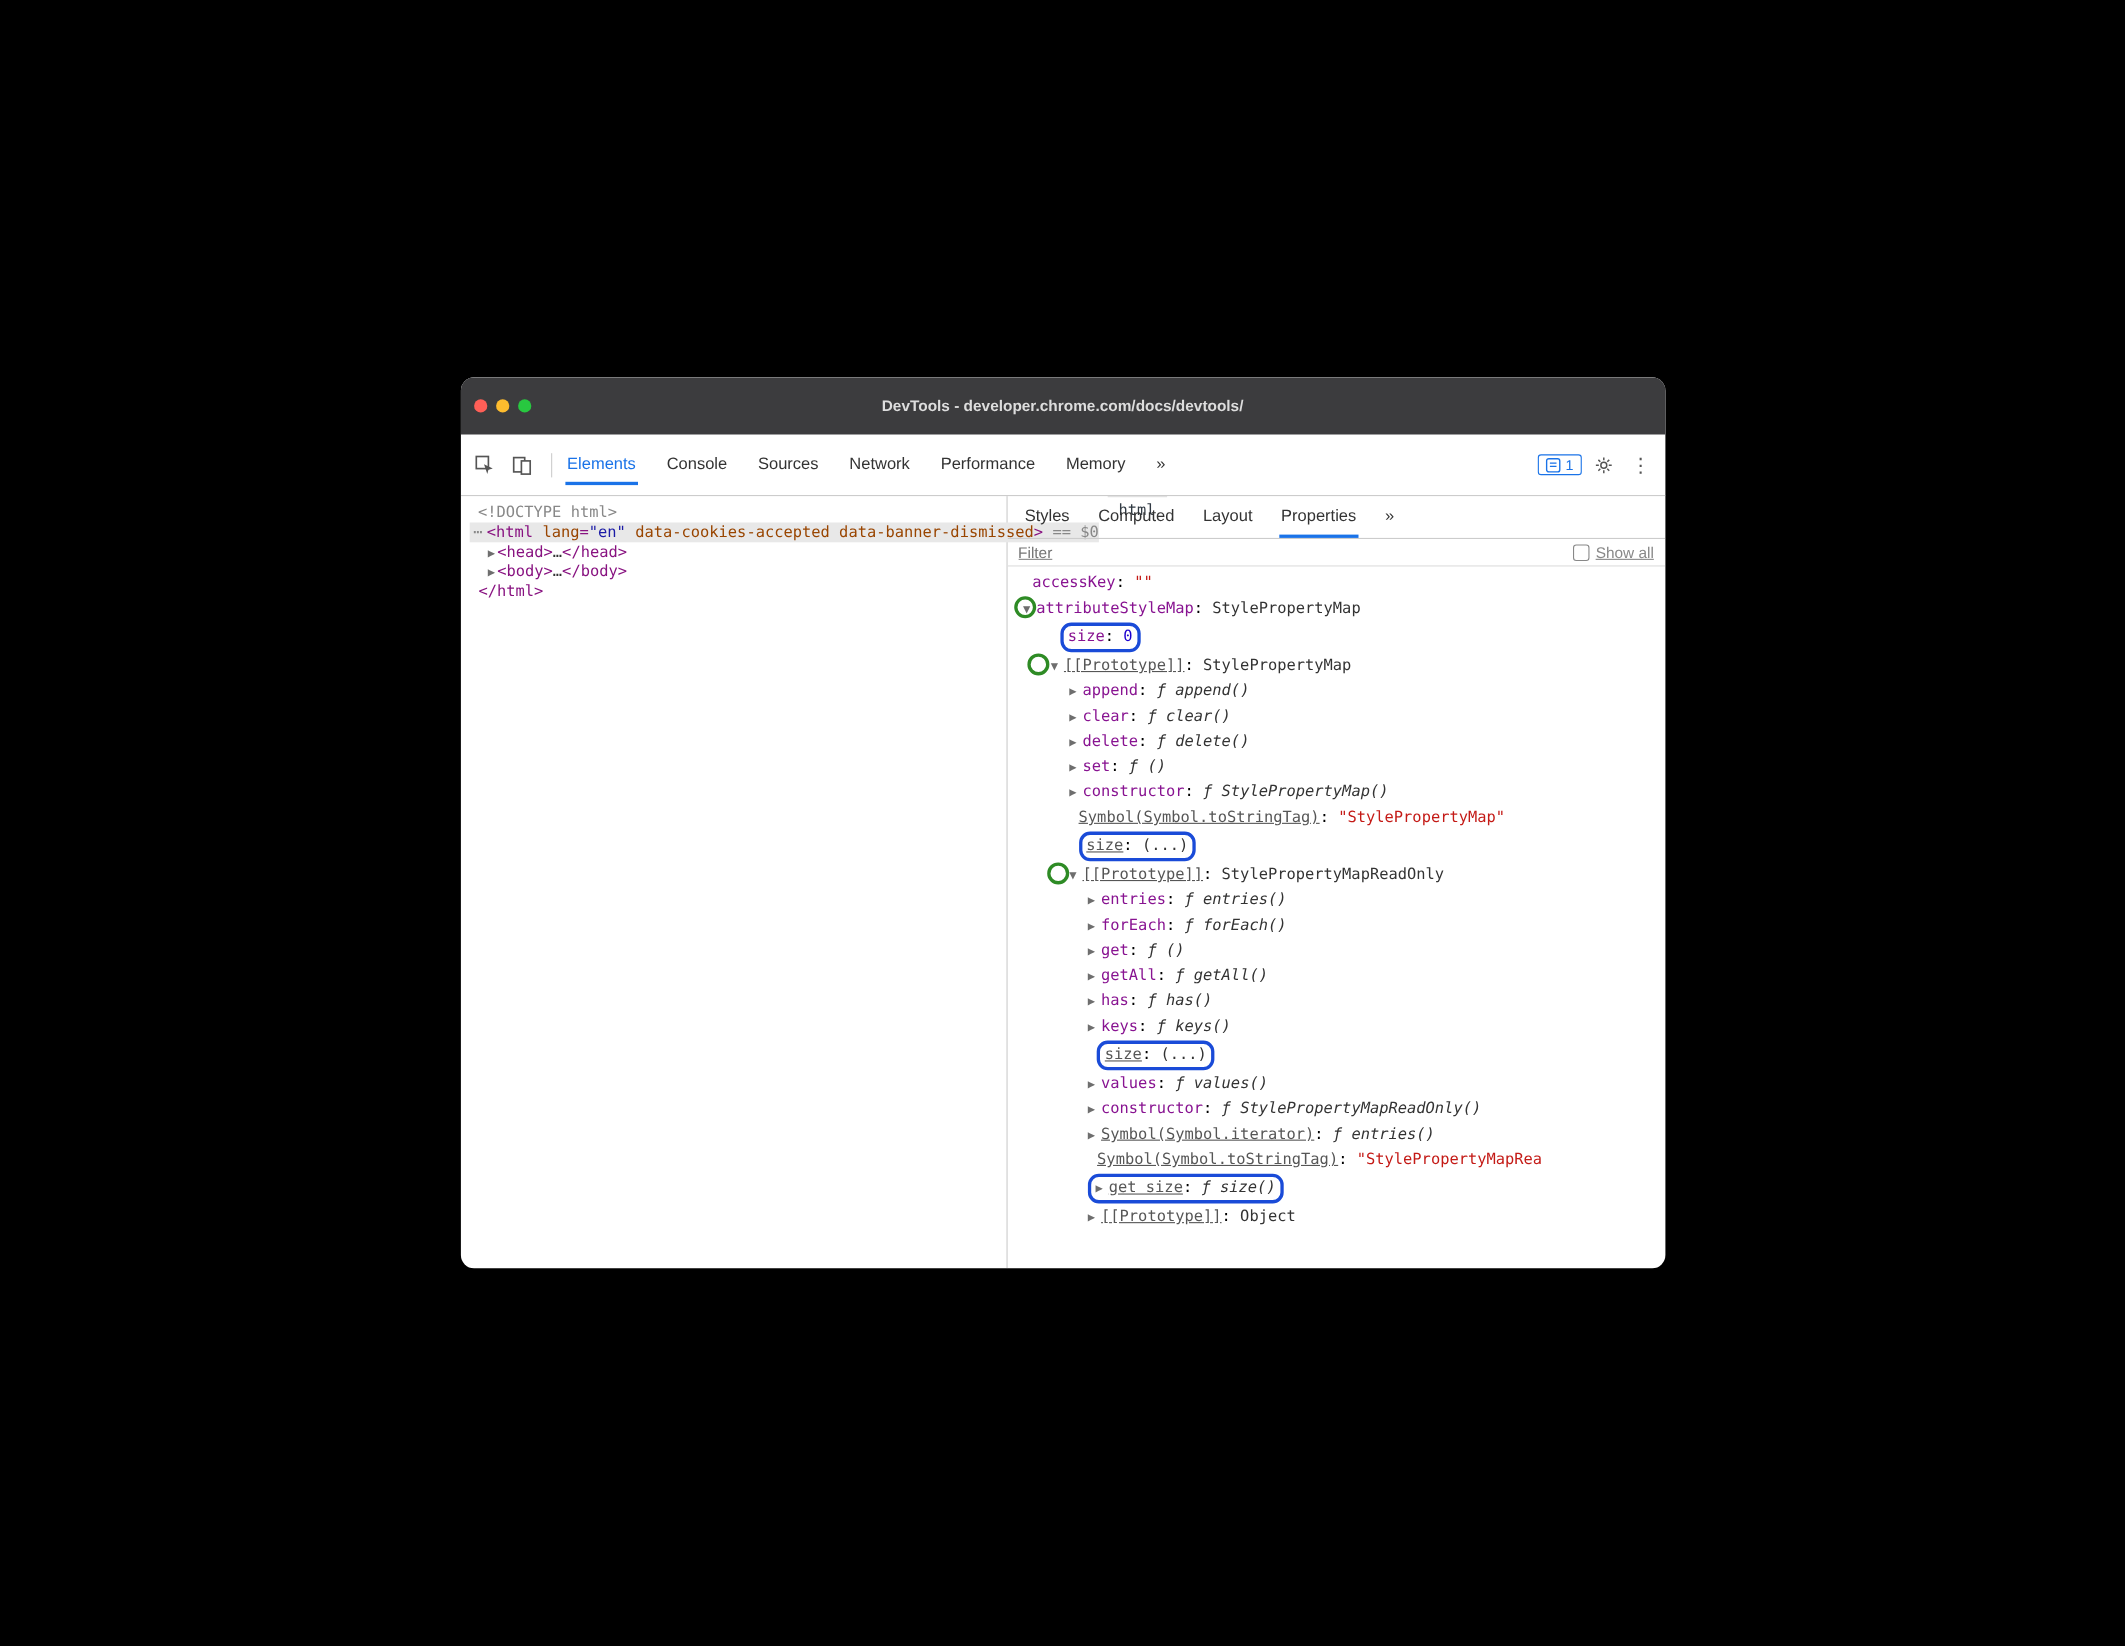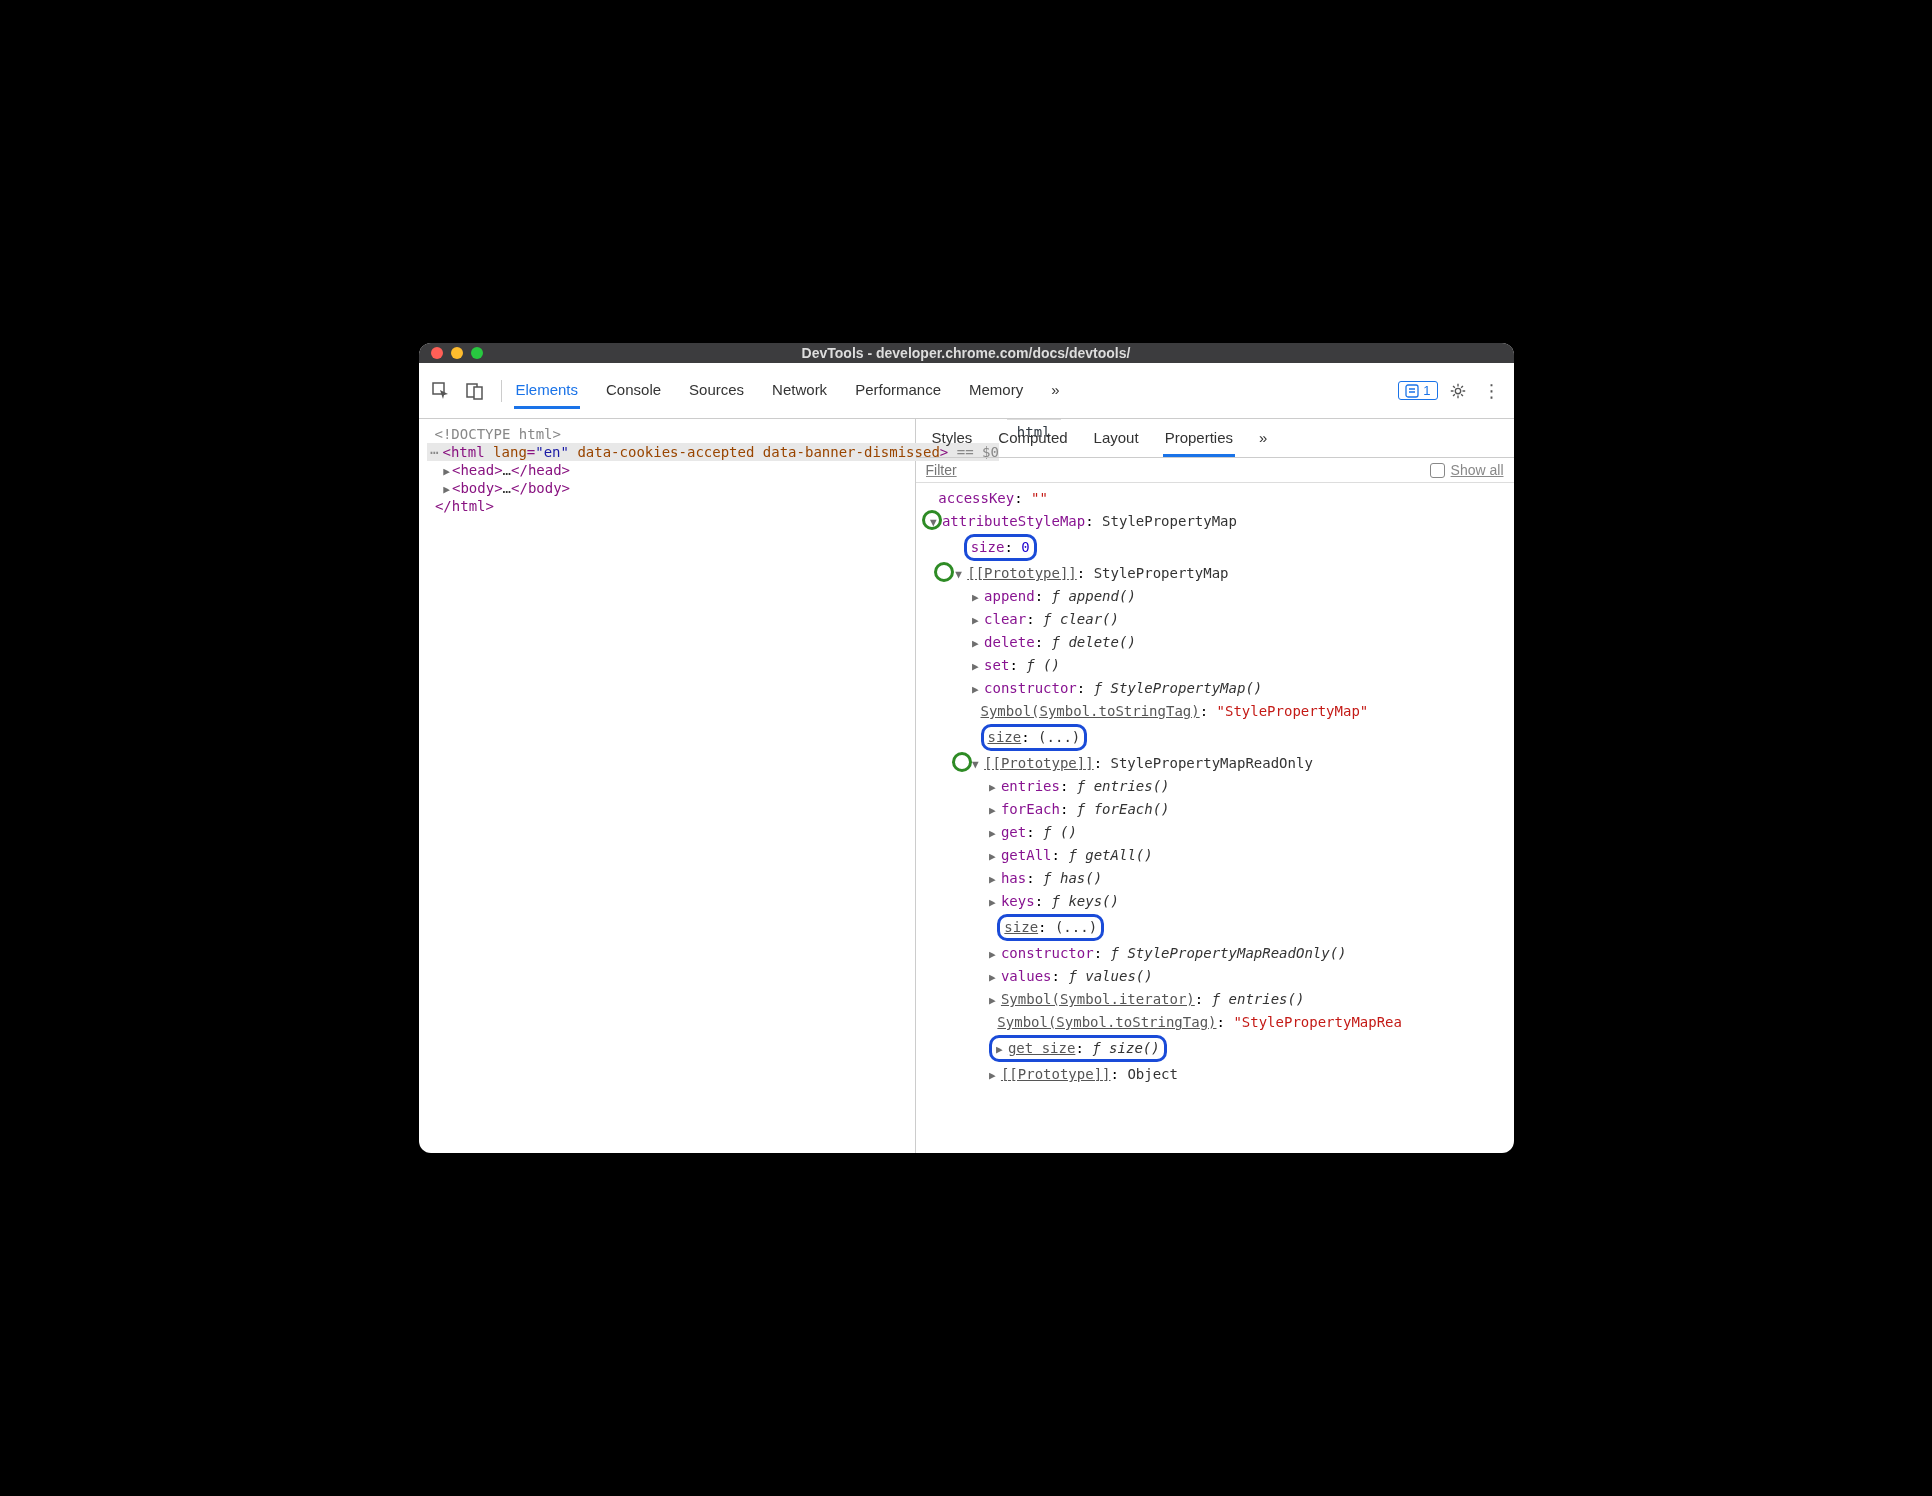--- a/index.html
+++ b/index.html
@@ -16,21 +16,21 @@
   width: 1095px;
   height: 810px;
   background: #fff;
   border-radius: 12px;
   box-shadow: 0 20px 60px rgba(0,0,0,.5);
   overflow: hidden;
   display: flex;
   flex-direction: column;
 }
 .titlebar {
-  height: 20px;
+  height: 52px;
   background: #3c3c3e;
   display: flex;
   align-items: center;
   padding: 0 12px;
   position: relative;
 }
 .traffic { display: flex; gap: 8px; }
 .dot { width: 12px; height: 12px; border-radius: 50%; }
 .dot.red { background: #ff5f57; }
 .dot.yellow { background: #febc2e; }
@@ -208,22 +208,22 @@
         <div class="pl">       <span class="keyd">Symbol(Symbol.toStringTag)</span>: <span class="str">"StylePropertyMap"</span></div>
         <div class="pl">       <span class="box"><span class="keyd">size</span>: <span class="obj">(...)</span></span></div>
         <div class="pl"><span class="circ" style="left:30px"></span>      <span class="arrow">▼</span><span class="keyd">[[Prototype]]</span>: <span class="obj">StylePropertyMapReadOnly</span></div>
         <div class="pl">        <span class="arrow">▶</span><span class="key">entries</span>: <span class="fn"><span>ƒ</span> <span>entries()</span></span></div>
         <div class="pl">        <span class="arrow">▶</span><span class="key">forEach</span>: <span class="fn"><span>ƒ</span> <span>forEach()</span></span></div>
         <div class="pl">        <span class="arrow">▶</span><span class="key">get</span>: <span class="fn"><span>ƒ</span> <span>()</span></span></div>
         <div class="pl">        <span class="arrow">▶</span><span class="key">getAll</span>: <span class="fn"><span>ƒ</span> <span>getAll()</span></span></div>
         <div class="pl">        <span class="arrow">▶</span><span class="key">has</span>: <span class="fn"><span>ƒ</span> <span>has()</span></span></div>
         <div class="pl">        <span class="arrow">▶</span><span class="key">keys</span>: <span class="fn"><span>ƒ</span> <span>keys()</span></span></div>
         <div class="pl">         <span class="box"><span class="keyd">size</span>: <span class="obj">(...)</span></span></div>
+        <div class="pl">        <span class="arrow">▶</span><span class="key">values</span>: <span class="fn"><span>ƒ</span> <span>values()</span></span></div>
         <div class="pl">        <span class="arrow">▶</span><span class="key">constructor</span>: <span class="fn"><span>ƒ</span> <span>StylePropertyMapReadOnly()</span></span></div>
-        <div class="pl">        <span class="arrow">▶</span><span class="key">values</span>: <span class="fn"><span>ƒ</span> <span>values()</span></span></div>
         <div class="pl">        <span class="arrow">▶</span><span class="keyd">Symbol(Symbol.iterator)</span>: <span class="fn"><span>ƒ</span> <span>entries()</span></span></div>
         <div class="pl">         <span class="keyd">Symbol(Symbol.toStringTag)</span>: <span class="str">"StylePropertyMapRea</span></div>
         <div class="pl">        <span class="box"><span class="arrow">▶</span><span class="keyd">get size</span>: <span class="fn"><span>ƒ</span> <span>size()</span></span></span></div>
         <div class="pl">        <span class="arrow">▶</span><span class="keyd">[[Prototype]]</span>: <span class="obj">Object</span></div>
       </div>
     </div>
 
   </div>
 </div>
 

